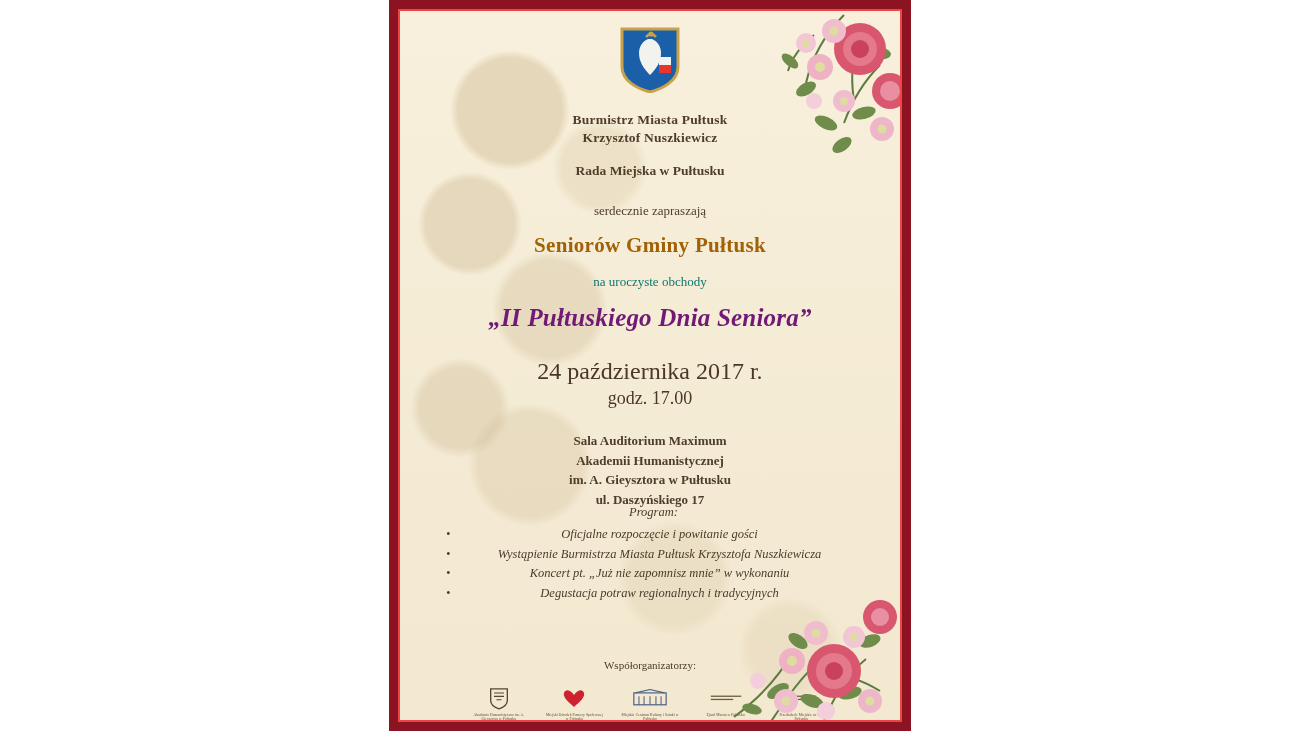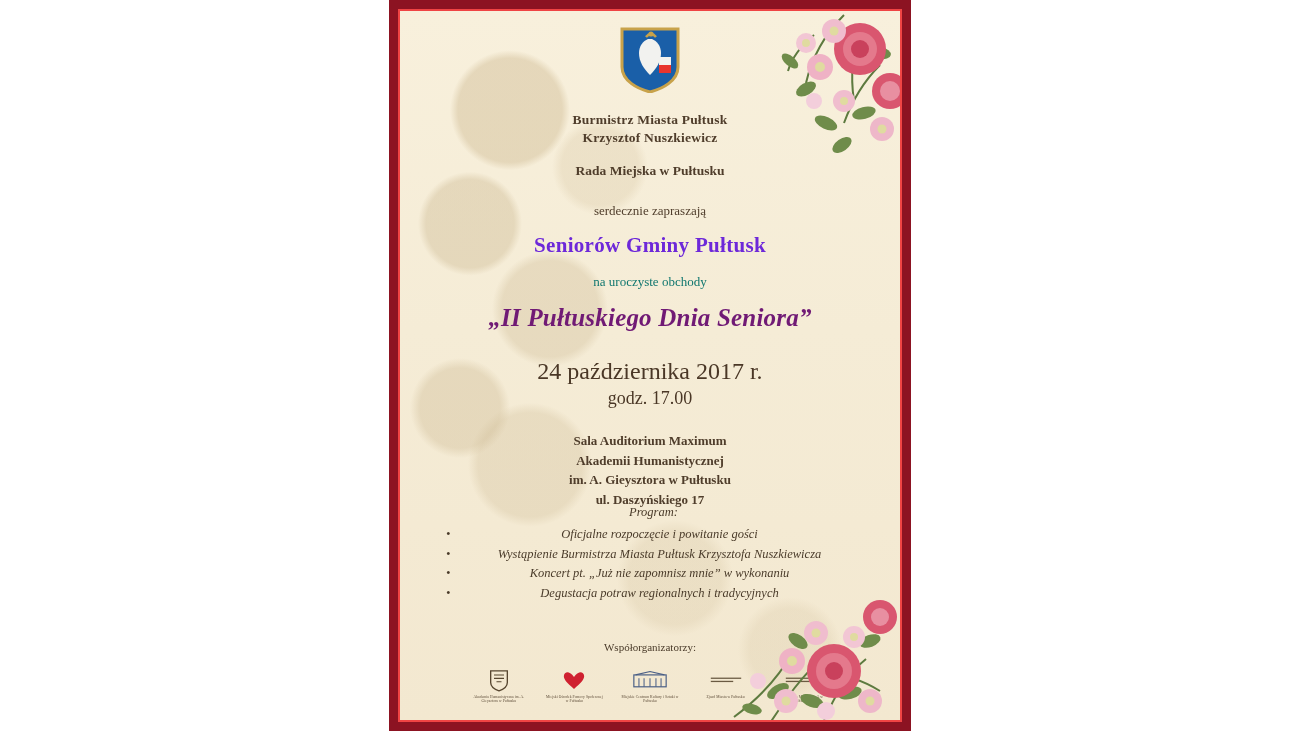--- a/index.html
+++ b/index.html
@@ -99,21 +99,21 @@
     margin-top: 16px;
   }
   .t-invite {
     font-size: 13px;
     color: #4f3d2b;
     margin-top: 24px;
   }
   .t-seniors {
     font-weight: bold;
     font-size: 21px;
-    color: #6d28d9;
+    color: #a16207;
     margin-top: 14px;
     letter-spacing: .3px;
   }
   .t-occasion {
     font-size: 13px;
     color: #0f766e;
     margin-top: 16px;
   }
   .t-title {
     font-style: italic;
@@ -183,20 +183,21 @@
   
   .coorg {
     position: absolute;
     left: 0;
     right: 0;
     top: 630px;
   }
   .coorg-label {
     font-size: 11px;
     color: #4a3b2a;
+    margin-top: 18px;
   }
   .logo-row {
     display: flex;
     justify-content: center;
     align-items: flex-start;
     gap: 18px;
     margin-top: 14px;
     padding: 0 70px;
   }
   .logo-item {

